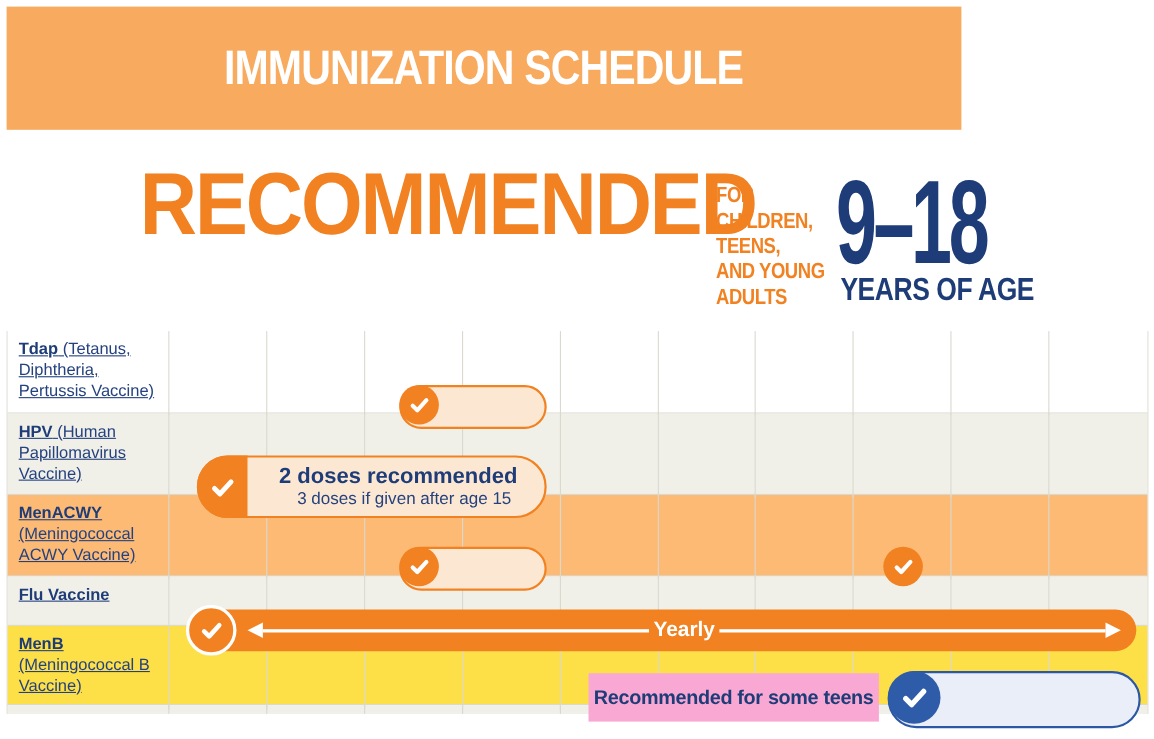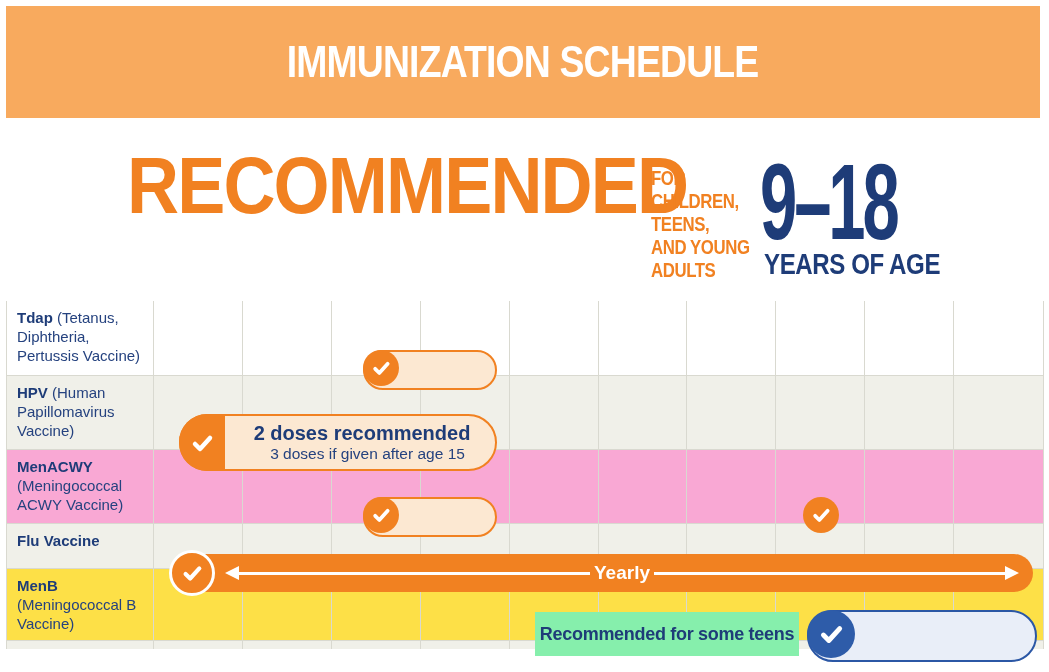--- a/index.html
+++ b/index.html
@@ -13,21 +13,21 @@
     --alt-row:#F0F0E9;
     --grid:#D9D9D0;
   }
   html,body{margin:0;padding:0;}
   body{
     width:1049px;height:672px;position:relative;overflow:hidden;
     background:#fff;font-family:"Liberation Sans",sans-serif;
   }
   
   .banner{
-    position:absolute;left:6px;top:6px;width:1034px;height:112px;
+    position:absolute;left:6px;top:6px;width:868px;height:112px;
     background:var(--banner-orange);display:flex;align-items:center;justify-content:center;
   }
   .banner-title{
     color:#fff;font-weight:bold;font-size:44px;letter-spacing:-1px;
     transform:scaleX(0.85);transform-origin:center center;white-space:nowrap;
   }
   
   .recommended{
     position:absolute;left:127px;top:146px;color:var(--accent);
     font-weight:bold;font-size:80px;letter-spacing:-2px;line-height:1;
@@ -59,26 +59,26 @@
   .cell:last-child{border-right:none;}
   .thead{height:30px;}
   .thead .cell{
     background:var(--accent);border-right:2px solid #fff;
     display:flex;align-items:center;justify-content:center;
     color:#fff;font-weight:bold;font-size:17px;letter-spacing:-0.3px;
   }
   .thead .cell:last-child{border-right:none;}
   .r1{height:74px;background:#fff;}
   .r2{height:73px;background:var(--alt-row);}
-  .r3{height:73px;background:#f9a8d4;}
+  .r3{height:73px;background:#fdba74;}
   .r4{height:44px;background:var(--alt-row);}
   .r5{height:71px;background:#fde047;}
   .r6{height:8px;background:var(--alt-row);}
   .label{
-    padding:7px 8px 12px 10px;color:var(--navy);font-size:15px;line-height:19px;
+    padding:7px 8px 12px 10px;color:var(--navy);font-size:15px;line-height:19px;text-decoration:underline;
   }
   .label b{color:var(--dark-navy);}
   
   .overlay{position:absolute;z-index:5;}
   .pill-orange{
     background:var(--cream);border:2px solid var(--accent);border-radius:999px;
   }
   .circle{
     position:absolute;background:var(--accent);border-radius:50%;
     display:flex;align-items:center;justify-content:center;
@@ -100,21 +100,21 @@
   }
   .arrow-line{flex:1;height:3px;background:#fff;}
   .arrow-left{width:0;height:0;border-top:7px solid transparent;border-bottom:7px solid transparent;border-right:14px solid #fff;}
   .arrow-right{width:0;height:0;border-top:7px solid transparent;border-bottom:7px solid transparent;border-left:14px solid #fff;}
   .flu-label{color:#fff;font-weight:bold;font-size:19px;margin:0 4px;white-space:nowrap;}
   .flu-circle{
     position:absolute;width:40px;height:40px;border:3px solid #fff;background:var(--accent);
     border-radius:50%;display:flex;align-items:center;justify-content:center;z-index:6;
   }
   .menb-note{
-    background:#86efac;display:flex;align-items:center;justify-content:center;
+    background:#f9a8d4;display:flex;align-items:center;justify-content:center;
   }
   .menb-note span{color:var(--dark-navy);font-weight:bold;font-size:18px;letter-spacing:-0.3px;white-space:nowrap;}
   .pill-blue{
     background:var(--pale-blue);border:2px solid #2B57A5;border-radius:999px;
   }
   .circle-blue{
     position:absolute;background:var(--blue);border-radius:50%;
     display:flex;align-items:center;justify-content:center;
   }
 </style>

